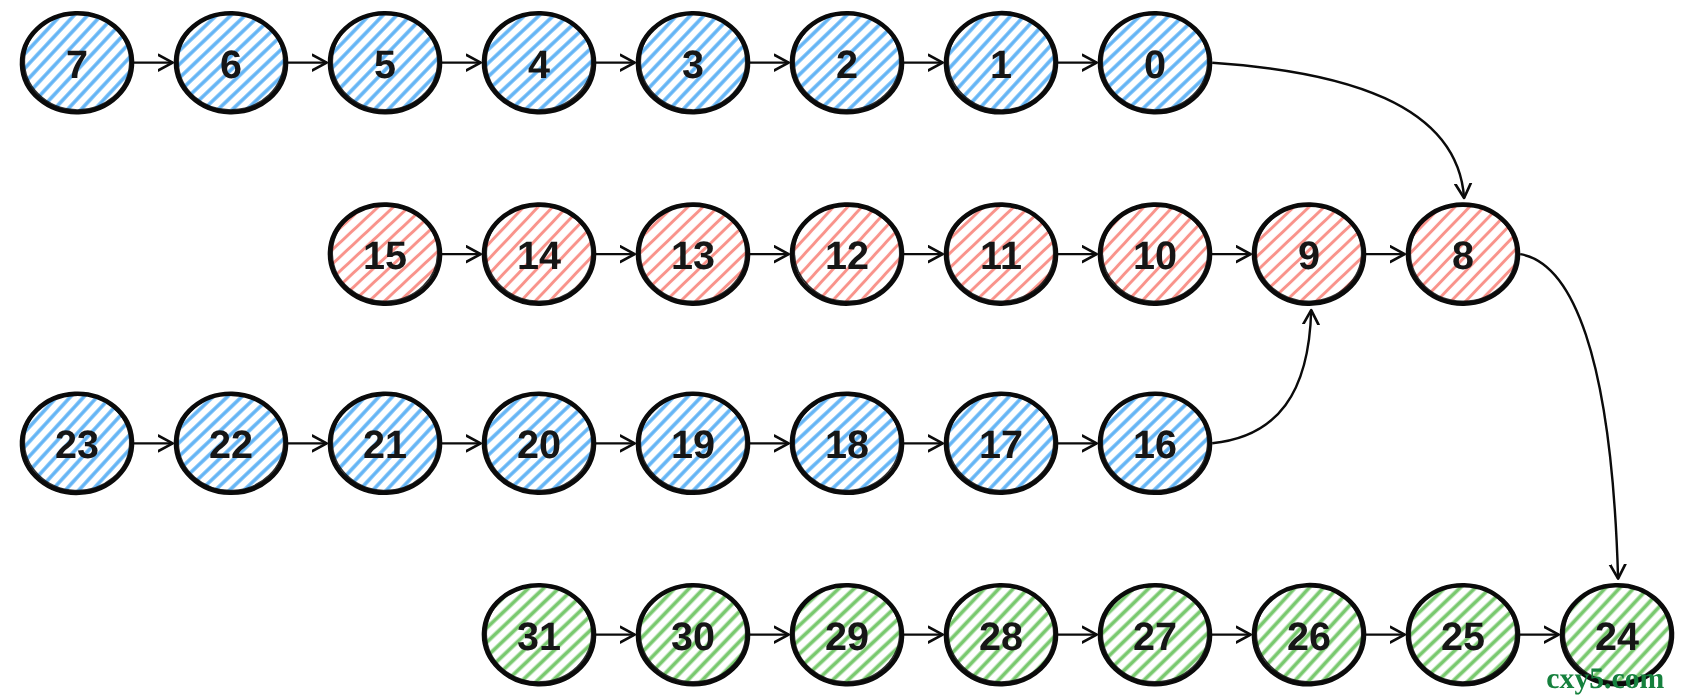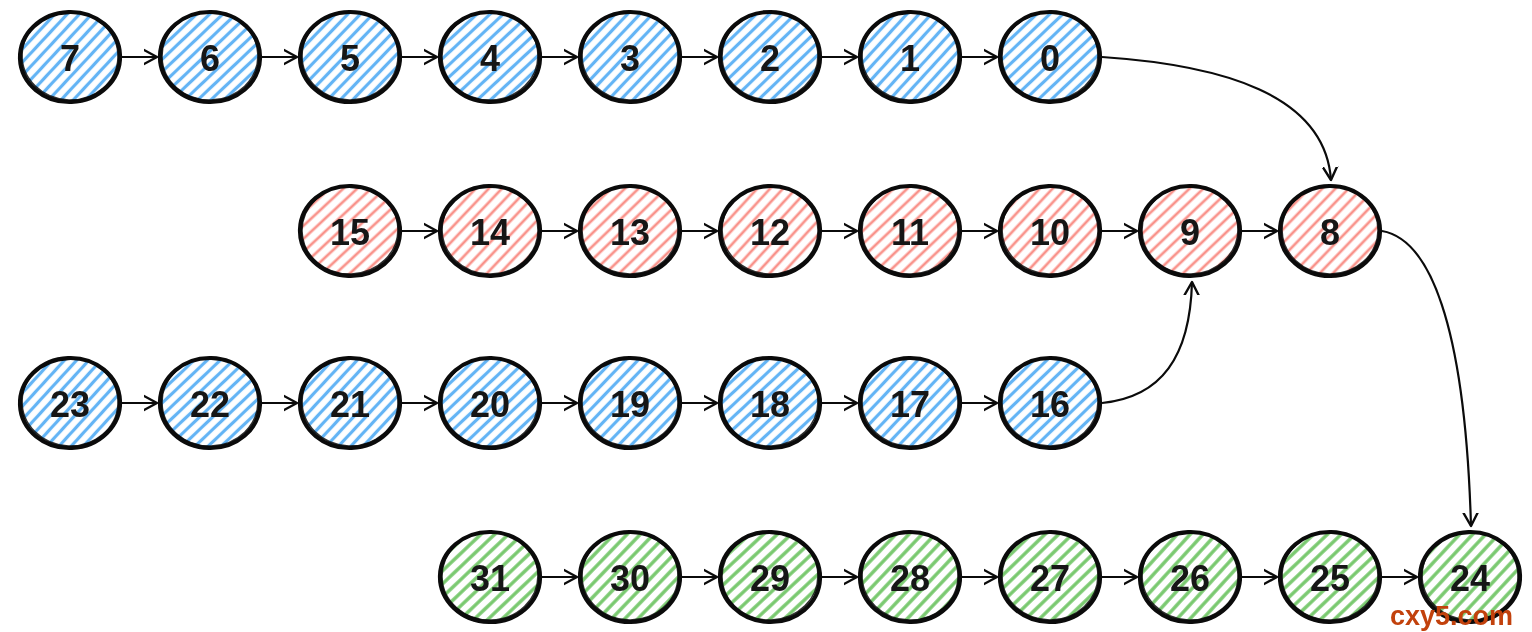--- a/index.html
+++ b/index.html
@@ -250,14 +250,14 @@
           <ellipse cx="1330" cy="576" rx="48" ry="44" fill="none" stroke="#0B0B0B" stroke-width="1.6" opacity="0.85" transform="rotate(-1.5 1330 577)"></ellipse>
           <text x="1330" y="578" text-anchor="middle" dominant-baseline="central" font-size="36" fill="#161616" class="node-label">25</text>
         </g>
         <g>
           <ellipse cx="1470" cy="577" rx="50" ry="45" fill="url(#hatch-green)" stroke="#0B0B0B" stroke-width="4.2" transform="rotate(-2 1470 577)"></ellipse>
           <ellipse cx="1470" cy="576" rx="48" ry="44" fill="none" stroke="#0B0B0B" stroke-width="1.6" opacity="0.85" transform="rotate(2 1470 577)"></ellipse>
           <text x="1470" y="578" text-anchor="middle" dominant-baseline="central" font-size="36" fill="#161616" class="node-label">24</text>
         </g>
       </g>
     </svg>
-  <div class="watermark" style="color: #c2410c;">cxy5.com</div>
+  <div class="watermark" style="color: #15803d; font-family: Liberation Serif, serif;">cxy5.com</div>
 </div>
 
 </body></html>

